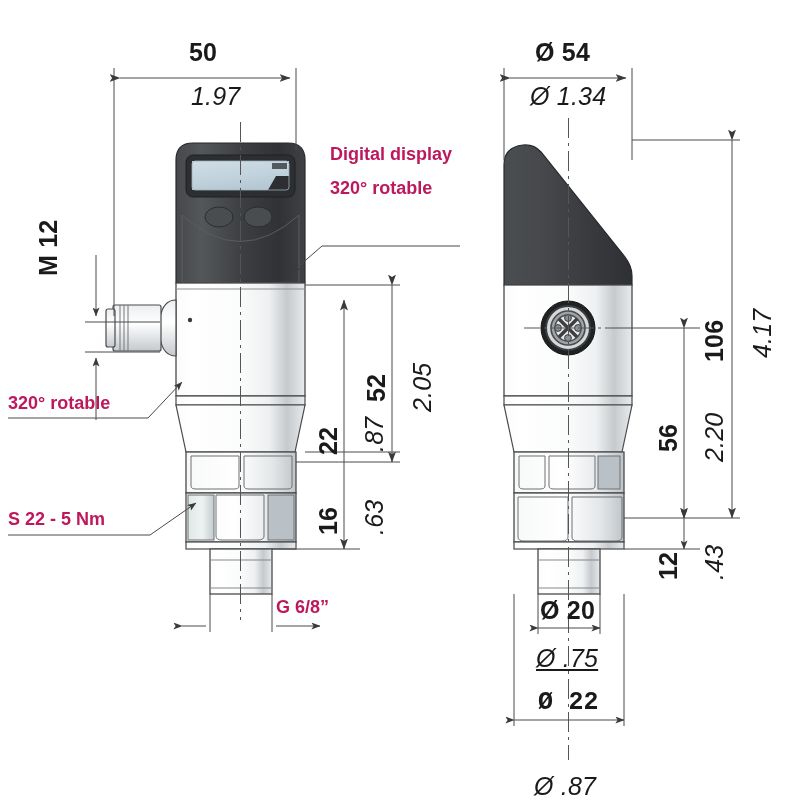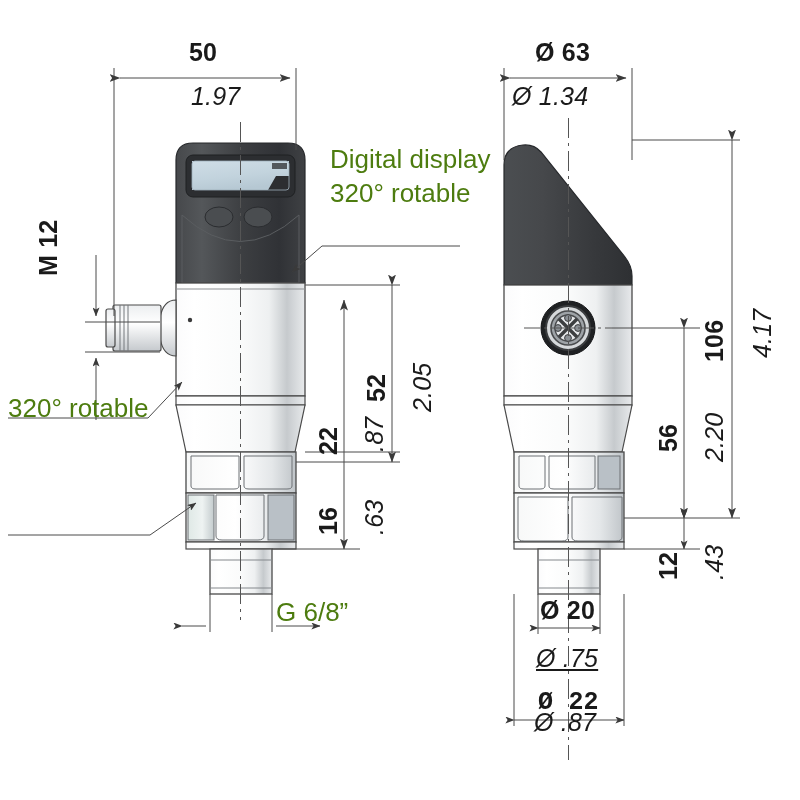--- a/index.html
+++ b/index.html
@@ -3,21 +3,21 @@
 <meta charset="utf-8">
 <style>
   html,body{margin:0;padding:0;background:#ffffff;}
   body{width:800px;height:800px;overflow:hidden;
        font-family:"Liberation Sans",sans-serif;color:#1a1a1a;}
   #stage{position:relative;width:800px;height:740px;}
   svg{display:block;}
   .lbl{position:absolute;white-space:nowrap;font-family:"Liberation Sans",sans-serif;}
   .metric{font-weight:bold;font-size:25px;color:#1a1a1a;letter-spacing:.2px;}
   .imperial{font-style:italic;font-size:25px;color:#1a1a1a;letter-spacing:.2px;}
-  .note{font-weight:normal;font-size:26px;color:#4d7c0f;line-height:1.28;}
+  .note{font-weight:bold;font-size:18px;color:#be185d;line-height:1.28;}
   .rot90{transform-origin:left top;transform:rotate(-90deg);}
 </style>
 </head>
 <body>
 
 <div id="stage">
 
   <svg width="800" height="800" viewBox="0 0 800 800">
     <defs>
       <linearGradient id="gBody" x1="0" y1="0" x2="1" y2="0">
@@ -247,45 +247,46 @@
     </g>
   </svg>
 
   <div class="lbl metric" style="left:189px;top:38px;">50</div>
   <div class="lbl imperial" style="left:191px;top:82px;">1.97</div>
 
   <div class="lbl metric rot90" style="left:34px;top:276px;">M 12</div>
 
   <div class="lbl note" style="left:8px;top:392px;">320° rotable</div>
 
+  <div class="lbl note" style="left:8px;top:508px;">S 22 - 5 Nm</div>
 
   <div class="lbl note" style="left:330px;top:143px;">Digital display</div>
   <div class="lbl note" style="left:330px;top:177px;">320° rotable</div>
 
   <div class="lbl metric rot90" style="left:362px;top:402px;">52</div>
   <div class="lbl imperial rot90" style="left:408px;top:412px;">2.05</div>
 
   <div class="lbl metric rot90" style="left:314px;top:455px;">22</div>
   <div class="lbl imperial rot90" style="left:360px;top:452px;">.87</div>
 
   <div class="lbl metric rot90" style="left:314px;top:535px;">16</div>
   <div class="lbl imperial rot90" style="left:360px;top:535px;">.63</div>
 
   <div class="lbl note" style="left:276px;top:596px;">G 6/8”</div>
 
-  <div class="lbl metric" style="left:535px;top:38px;">Ø 63</div>
-  <div class="lbl imperial" style="left:512px;top:82px;">Ø 1.34</div>
+  <div class="lbl metric" style="left:535px;top:38px;">Ø 54</div>
+  <div class="lbl imperial" style="left:530px;top:82px;">Ø 1.34</div>
 
   <div class="lbl metric rot90" style="left:700px;top:362px;">106</div>
   <div class="lbl imperial rot90" style="left:748px;top:358px;">4.17</div>
 
   <div class="lbl metric rot90" style="left:654px;top:452px;">56</div>
   <div class="lbl imperial rot90" style="left:700px;top:462px;">2.20</div>
 
   <div class="lbl metric rot90" style="left:654px;top:580px;">12</div>
   <div class="lbl imperial rot90" style="left:700px;top:580px;">.43</div>
 
   <div class="lbl metric" style="left:540px;top:596px;">Ø 20</div>
   <div class="lbl imperial" style="left:536px;top:644px;text-decoration:underline;">Ø .75</div>
   <div class="lbl metric" style="left:538px;top:688px;font-family:Liberation Mono, monospace;">Ø 22</div>
-  <div class="lbl imperial" style="left:534px;top:708px;">Ø .87</div>
+  <div class="lbl imperial" style="left:534px;top:772px;">Ø .87</div>
 
 </div>
 
 </body></html>

